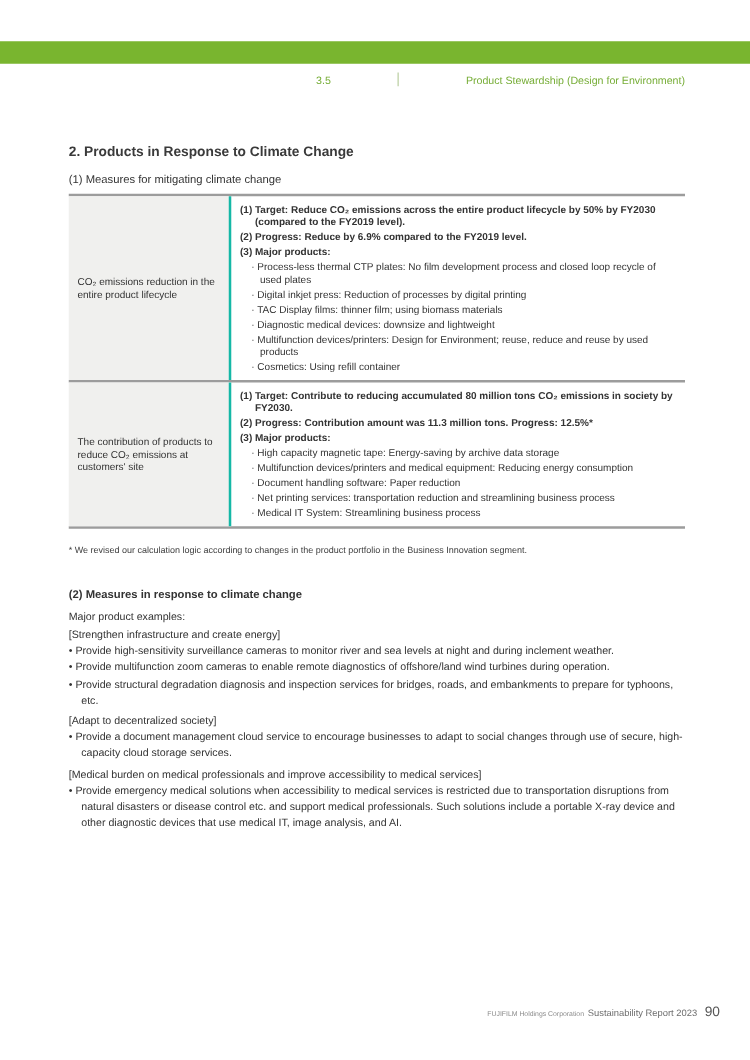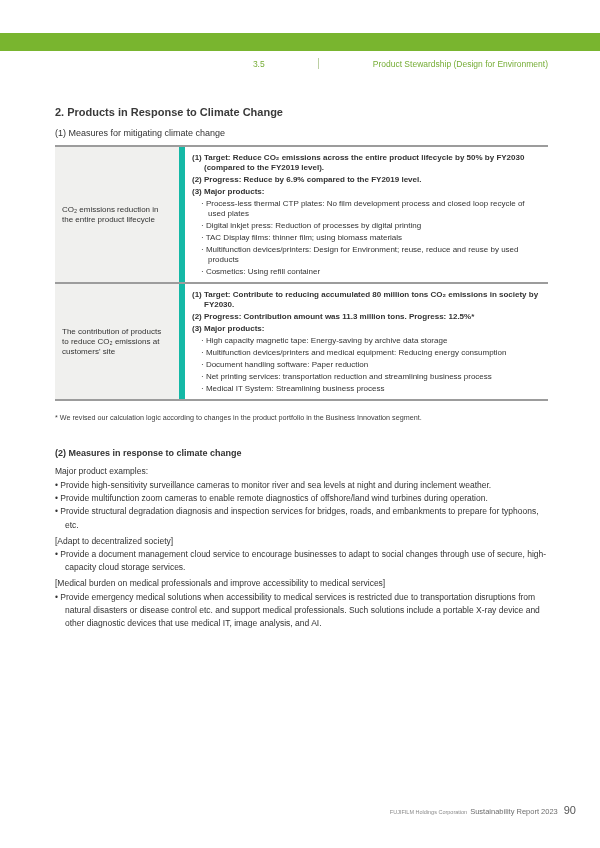--- a/index.html
+++ b/index.html
@@ -6,29 +6,29 @@
   html,body { width:600px; height:848px; background:#ffffff; overflow:hidden; }
   body { font-family:"Liberation Sans","DejaVu Sans",sans-serif; color:#333333; position:relative; }
 
   .green-bar { position:absolute; top:33px; left:0; width:600px; height:18px; background:#79b52f; }
 
   .header-line { position:absolute; top:56px; right:52px; height:15px;
                  display:flex; align-items:center; font-size:8.5px; color:#76ad36;gap:46px; }
   .header-line .sec-num { margin-right:7px; }
   .header-line .sep { width:1px; height:11px; background:#bccfa3; margin-right:8px; }
 
-  .content { position:absolute; left:55px; top:106px; width:493px; }
+  .content { position:absolute; left:55px; top:116px; width:493px; }
 
   .page-title { font-size:11px; font-weight:bold; color:#3a3a3a; margin-bottom:10px; }
   .sub1-heading { font-size:9px; color:#333; margin-bottom:7px; }
 
   .c-table { border-top:2px solid #9c9c9c; border-bottom:2px solid #9c9c9c; }
   .t-row { display:flex; border-bottom:2px solid #9c9c9c; }
   .t-row:last-child { border-bottom:none; }
-  .t-label { width:130px; min-width:130px; background:#f0f0ee; border-right:6px solid #14b8a6;
+  .t-label { width:130px; min-width:130px; background:#f0f0ee; border-right:2px solid #14b8a6;
              display:flex; align-items:center; padding:6px 10px 6px 7px;
              font-size:8px; line-height:10px; color:#333; }
   .t-content { flex:1; padding:6px 8px 5px 7px; font-size:8px; line-height:10px; }
   .t-item { font-weight:bold; padding-left:12px; text-indent:-12px; margin-bottom:2px; }
   .t-bullet { margin-left:9px; padding-left:7px; text-indent:-7px; margin-bottom:2px; }
   .t-bullet:last-child { margin-bottom:0; }
 
   .footnote { font-size:7.2px; color:#3d3d3d; margin-top:12px; }
 
   .sub2-heading { font-size:9px; font-weight:bold; margin-top:26px; }
@@ -63,20 +63,21 @@
         <div class="t-label">
           <div class="">CO₂ emissions reduction in the entire product lifecycle</div>
         </div>
         <div class="t-content">
           <div class="t-item">(1) Target: Reduce CO₂ emissions across the entire product lifecycle by 50% by FY2030 (compared to the FY2019 level).</div>
           <div class="t-item">(2) Progress: Reduce by 6.9% compared to the FY2019 level.</div>
           <div class="t-item">(3) Major products:</div>
           <div class="t-bullet">· Process-less thermal CTP plates: No film development process and closed loop recycle of used plates</div>
           <div class="t-bullet">· Digital inkjet press: Reduction of processes by digital printing</div>
           <div class="t-bullet">· TAC Display films: thinner film; using biomass materials</div>
+          <div class="t-bullet">· Diagnostic medical devices: downsize and lightweight</div>
           <div class="t-bullet">· Multifunction devices/printers: Design for Environment; reuse, reduce and reuse by used products</div>
           <div class="t-bullet">· Cosmetics: Using refill container</div>
         </div>
       </div>
       <div class="t-row">
         <div class="t-label">
           <div class="">The contribution of products to reduce CO₂ emissions at customers' site</div>
         </div>
         <div class="t-content">
           <div class="t-item">(1) Target: Contribute to reducing accumulated 80 million tons CO₂ emissions in society by FY2030.</div>
@@ -91,20 +92,21 @@
       </div>
     </div>
 
   <div class="footnote">* We revised our calculation logic according to changes in the product portfolio in the Business Innovation segment.</div>
 
   <div class="sub2-heading">(2) Measures in response to climate change</div>
   <div class="intro-line">Major product examples:</div>
 
   <div id="example-groups">
       <div class="group">
+        <div class="group-heading">[Strengthen infrastructure and create energy]</div>
         <div class="g-bullet">• Provide high-sensitivity surveillance cameras to monitor river and sea levels at night and during inclement weather.</div>
         <div class="g-bullet">• Provide multifunction zoom cameras to enable remote diagnostics of offshore/land wind turbines during operation.</div>
         <div class="g-bullet">• Provide structural degradation diagnosis and inspection services for bridges, roads, and embankments to prepare for typhoons, etc.</div>
       </div>
       <div class="group">
         <div class="group-heading">[Adapt to decentralized society]</div>
         <div class="g-bullet">• Provide a document management cloud service to encourage businesses to adapt to social changes through use of secure, high-capacity cloud storage services.</div>
       </div>
       <div class="group">
         <div class="group-heading">[Medical burden on medical professionals and improve accessibility to medical services]</div>

